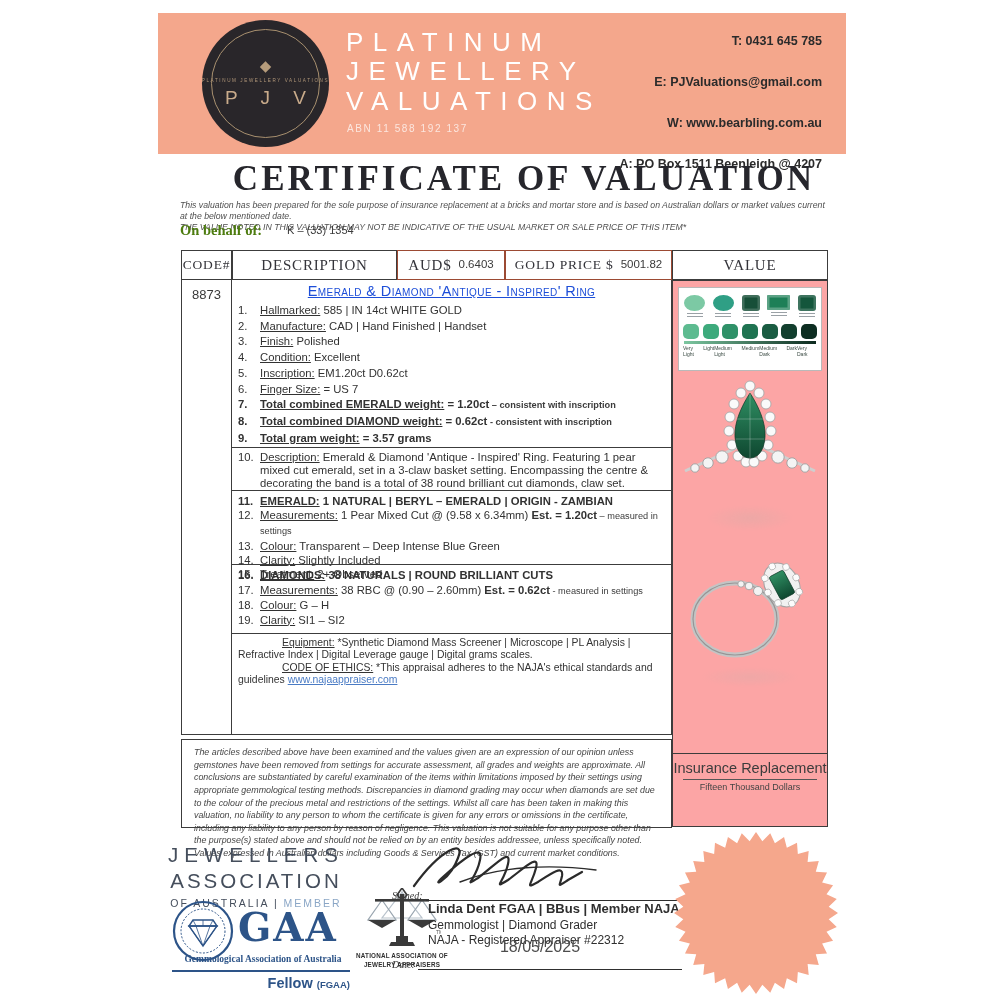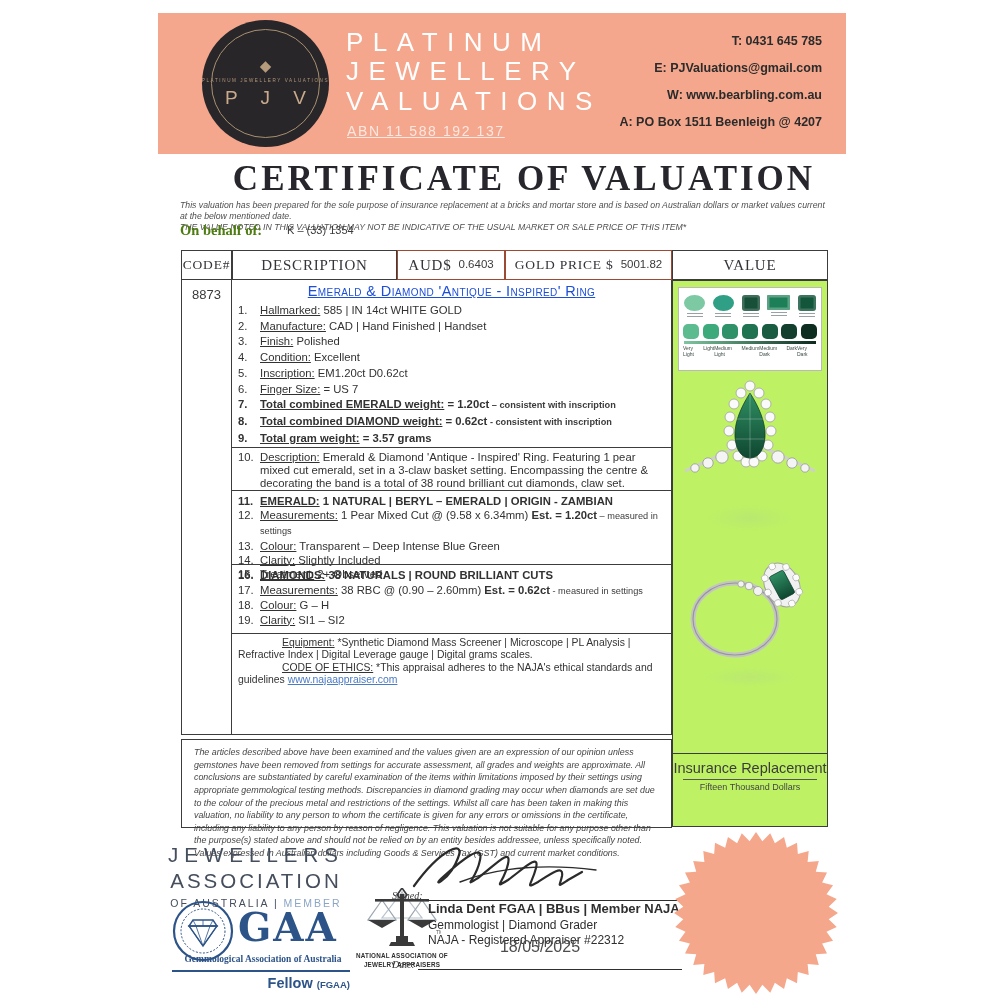--- a/index.html
+++ b/index.html
@@ -9,22 +9,22 @@
   
   .banner{position:absolute;left:158px;top:13px;width:688px;height:141px;background:#f4a78c;}
   .logo{position:absolute;left:44px;top:7px;width:127px;height:127px;border-radius:50%;
         background:#29262a;display:flex;flex-direction:column;align-items:center;justify-content:center;}
   .logo-ring{position:absolute;inset:9px;border:1.5px solid #a8906f;border-radius:50%;}
   .logo-dia{color:#b59b7b;font-size:15px;line-height:1;margin-bottom:5px;}
   .logo-arc{color:#b09678;font-size:4.6px;letter-spacing:1.6px;white-space:nowrap;margin-bottom:4px;}
   .logo-mono{color:#c9ab8b;font-size:19px;letter-spacing:9px;padding-left:9px;}
   .co-name{position:absolute;left:188px;top:15px;color:#ffffff;font-size:26px;letter-spacing:9.5px;
            line-height:1.13;font-weight:400;white-space:nowrap;}
-  .abn{position:absolute;left:189px;top:110px;color:rgba(255,255,255,.72);font-size:14px;letter-spacing:1.6px;text-decoration:underline;}
-  .contacts{position:absolute;right:24px;top:21px;text-align:right;display:flex;flex-direction:column;gap:13px;
+  .abn{position:absolute;left:189px;top:110px;color:rgba(255,255,255,.72);font-size:10px;letter-spacing:1.6px;}
+  .contacts{position:absolute;right:24px;top:21px;text-align:right;display:flex;flex-direction:column;gap:27px;
             font-size:12.5px;font-weight:bold;color:#2b2b2b;}
 
   
   .cert-title{position:absolute;left:0;top:159px;width:1000px;text-align:center;
               font-family:"Liberation Serif",serif;font-weight:bold;font-size:35px;letter-spacing:3px;color:#26262c;padding-left:24px;}
   .top-disc{position:absolute;left:180px;top:200px;width:650px;font-size:8.7px;font-style:italic;
             color:#4f4f4f;line-height:1.25;}
   .behalf{position:absolute;left:180px;top:222px;font-family:"Liberation Serif",serif;font-weight:bold;
           font-size:14.5px;color:#4d7c0f;}
   .behalf-val{position:absolute;left:287px;top:224px;font-size:11px;color:#3a3a3a;}
@@ -58,21 +58,21 @@
   .item.bold .ibody,.item.bold .num{font-weight:bold;}
   .ibody b{font-weight:bold;}
   .ibody small{font-size:9.2px;color:#3c3c3c;}
   .fnotes{height:65px;border-top:1.4px solid #3c3c3c;box-sizing:border-box;padding:3px 8px 0 6px;
           font-size:10.4px;line-height:12.3px;color:#333;}
   .fnrow .lab{padding-left:44px;}
   .link{color:#4a7bc4;text-decoration:underline;}
   .filler{flex:1;}
 
   
-  .value-col{position:absolute;left:491px;top:30px;width:156px;height:547px;background:#bef264;
+  .value-col{position:absolute;left:491px;top:30px;width:156px;height:547px;background:#fca5a5;
              border:1.4px solid #3c3c3c;box-sizing:border-box;}
   .gem-panel{position:absolute;left:5px;right:5px;top:6px;height:84px;border:1px solid #b9b9b9;
              background:#fff;padding:7px 3px 0 3px;box-sizing:border-box;}
   .gem-row{display:flex;justify-content:space-between;padding:0 2px;}
   .gem-cell{display:flex;flex-direction:column;align-items:center;}
   .g-oval{width:21px;height:16px;border-radius:50%;}
   .g-square{width:18px;height:16px;border-radius:3px;box-shadow:inset 0 0 0 2.5px rgba(255,255,255,.18);}
   .g-emerald{width:23px;height:15px;border-radius:1px;box-shadow:inset 0 0 0 2.5px rgba(255,255,255,.28);}
   .tick{width:16px;height:1.6px;background:#9aa1a6;margin-top:1.6px;}
   .gem-row2{display:flex;justify-content:space-between;margin-top:7px;padding:0 1px;}

